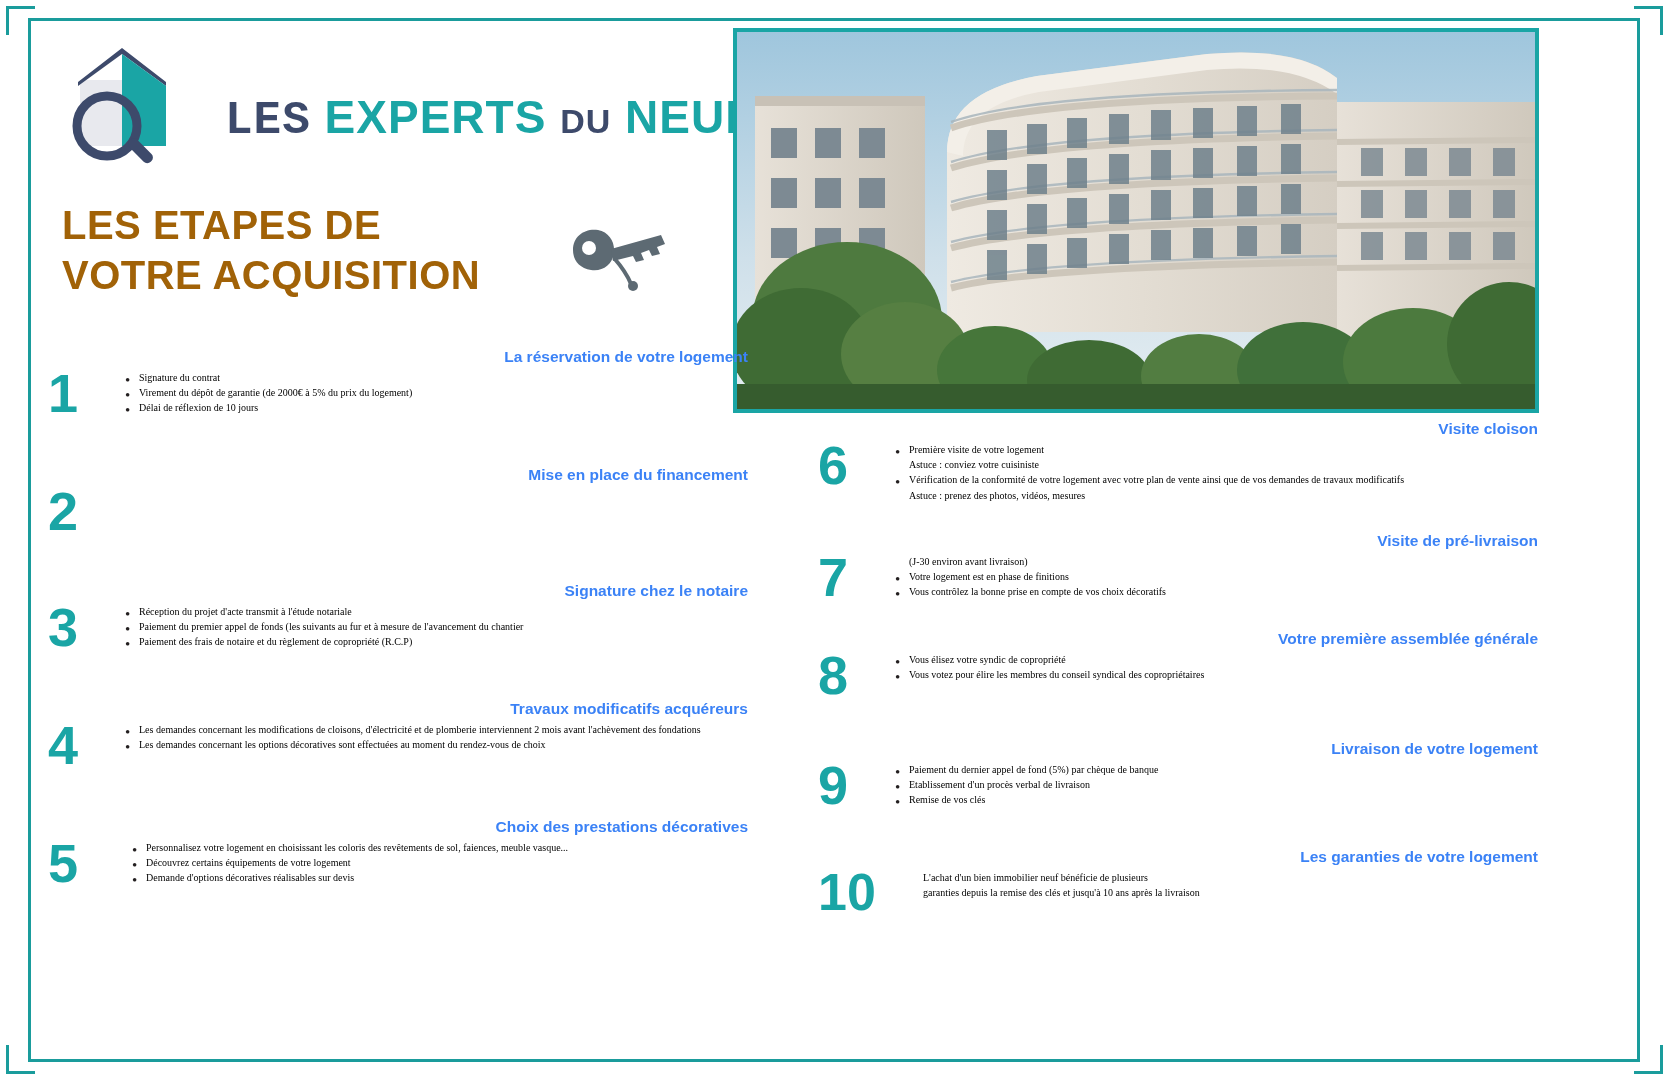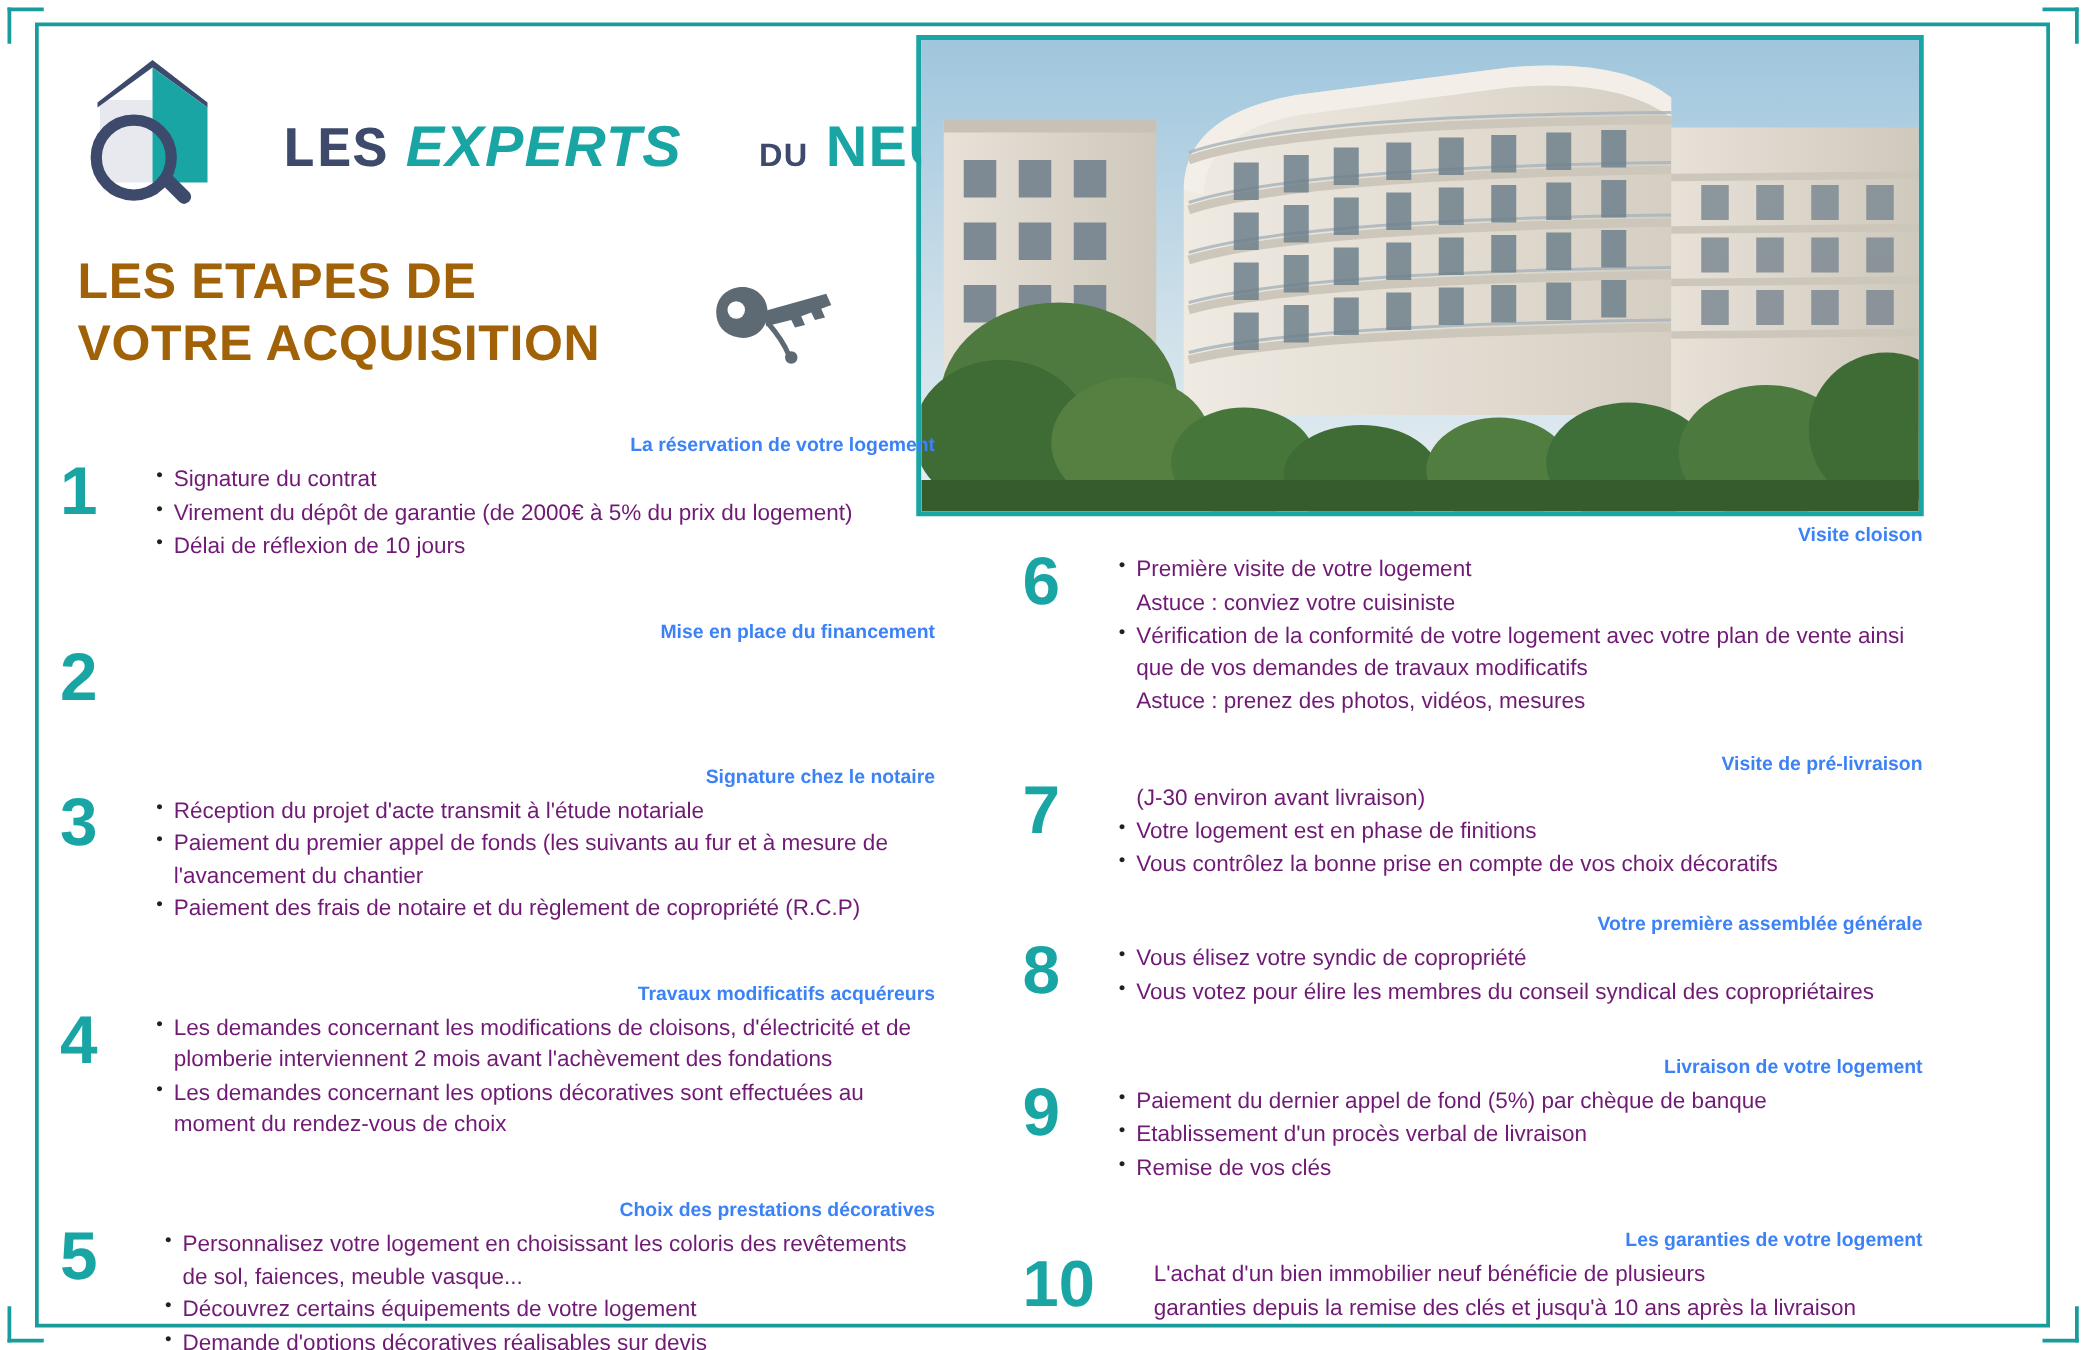--- a/index.html
+++ b/index.html
@@ -59,22 +59,22 @@
   .logo-text {
     position: absolute;
     left: 165px;
     top: 52px;
     font-size: 46px;
     font-weight: bold;
     letter-spacing: 1px;
     white-space: nowrap;
   }
   .logo-text .les   { color: #3d4a6b; font-family: Liberation Mono, monospace; }
-  .logo-text .exp   { color: #1aa5a5; font-style: italic; }
-  .logo-text .du    { color: #3d4a6b; font-size: 26px; margin-left: 48px; }
+  .logo-text .exp   { color: #1aa5a5; }
+  .logo-text .du    { color: #3d4a6b; font-size: 34px; }
   .logo-text .neuf  { color: #1aa5a5; }
 
   
   .title {
     position: absolute;
     left: 62px;
     top: 200px;
     font-size: 40px;
     font-weight: bold;
     color: #a16207;
@@ -137,25 +137,26 @@
     color: #3b82f6;
     margin-bottom: 5px;
     text-align: right;
   }
   ul.step-list {
     margin: 0;
     padding-left: 19px;
     list-style: none;
   }
   ul.step-list li {
-    font-size: 18px;
+    font-size: 10px;
     line-height: 1.42;
-    color: #701a75;
+    color: #000000;
     position: relative;
     margin-bottom: 1px;
+    font-family: Liberation Serif, serif;
   }
   ul.step-list li.bulleted::before {
     content: "\2022";
     position: absolute;
     left: -14px;
     top: -1px;
     font-size: 15px;
     color: #231f20;
   }
   ul.step-list li.nobullet { margin-left: 0; }

